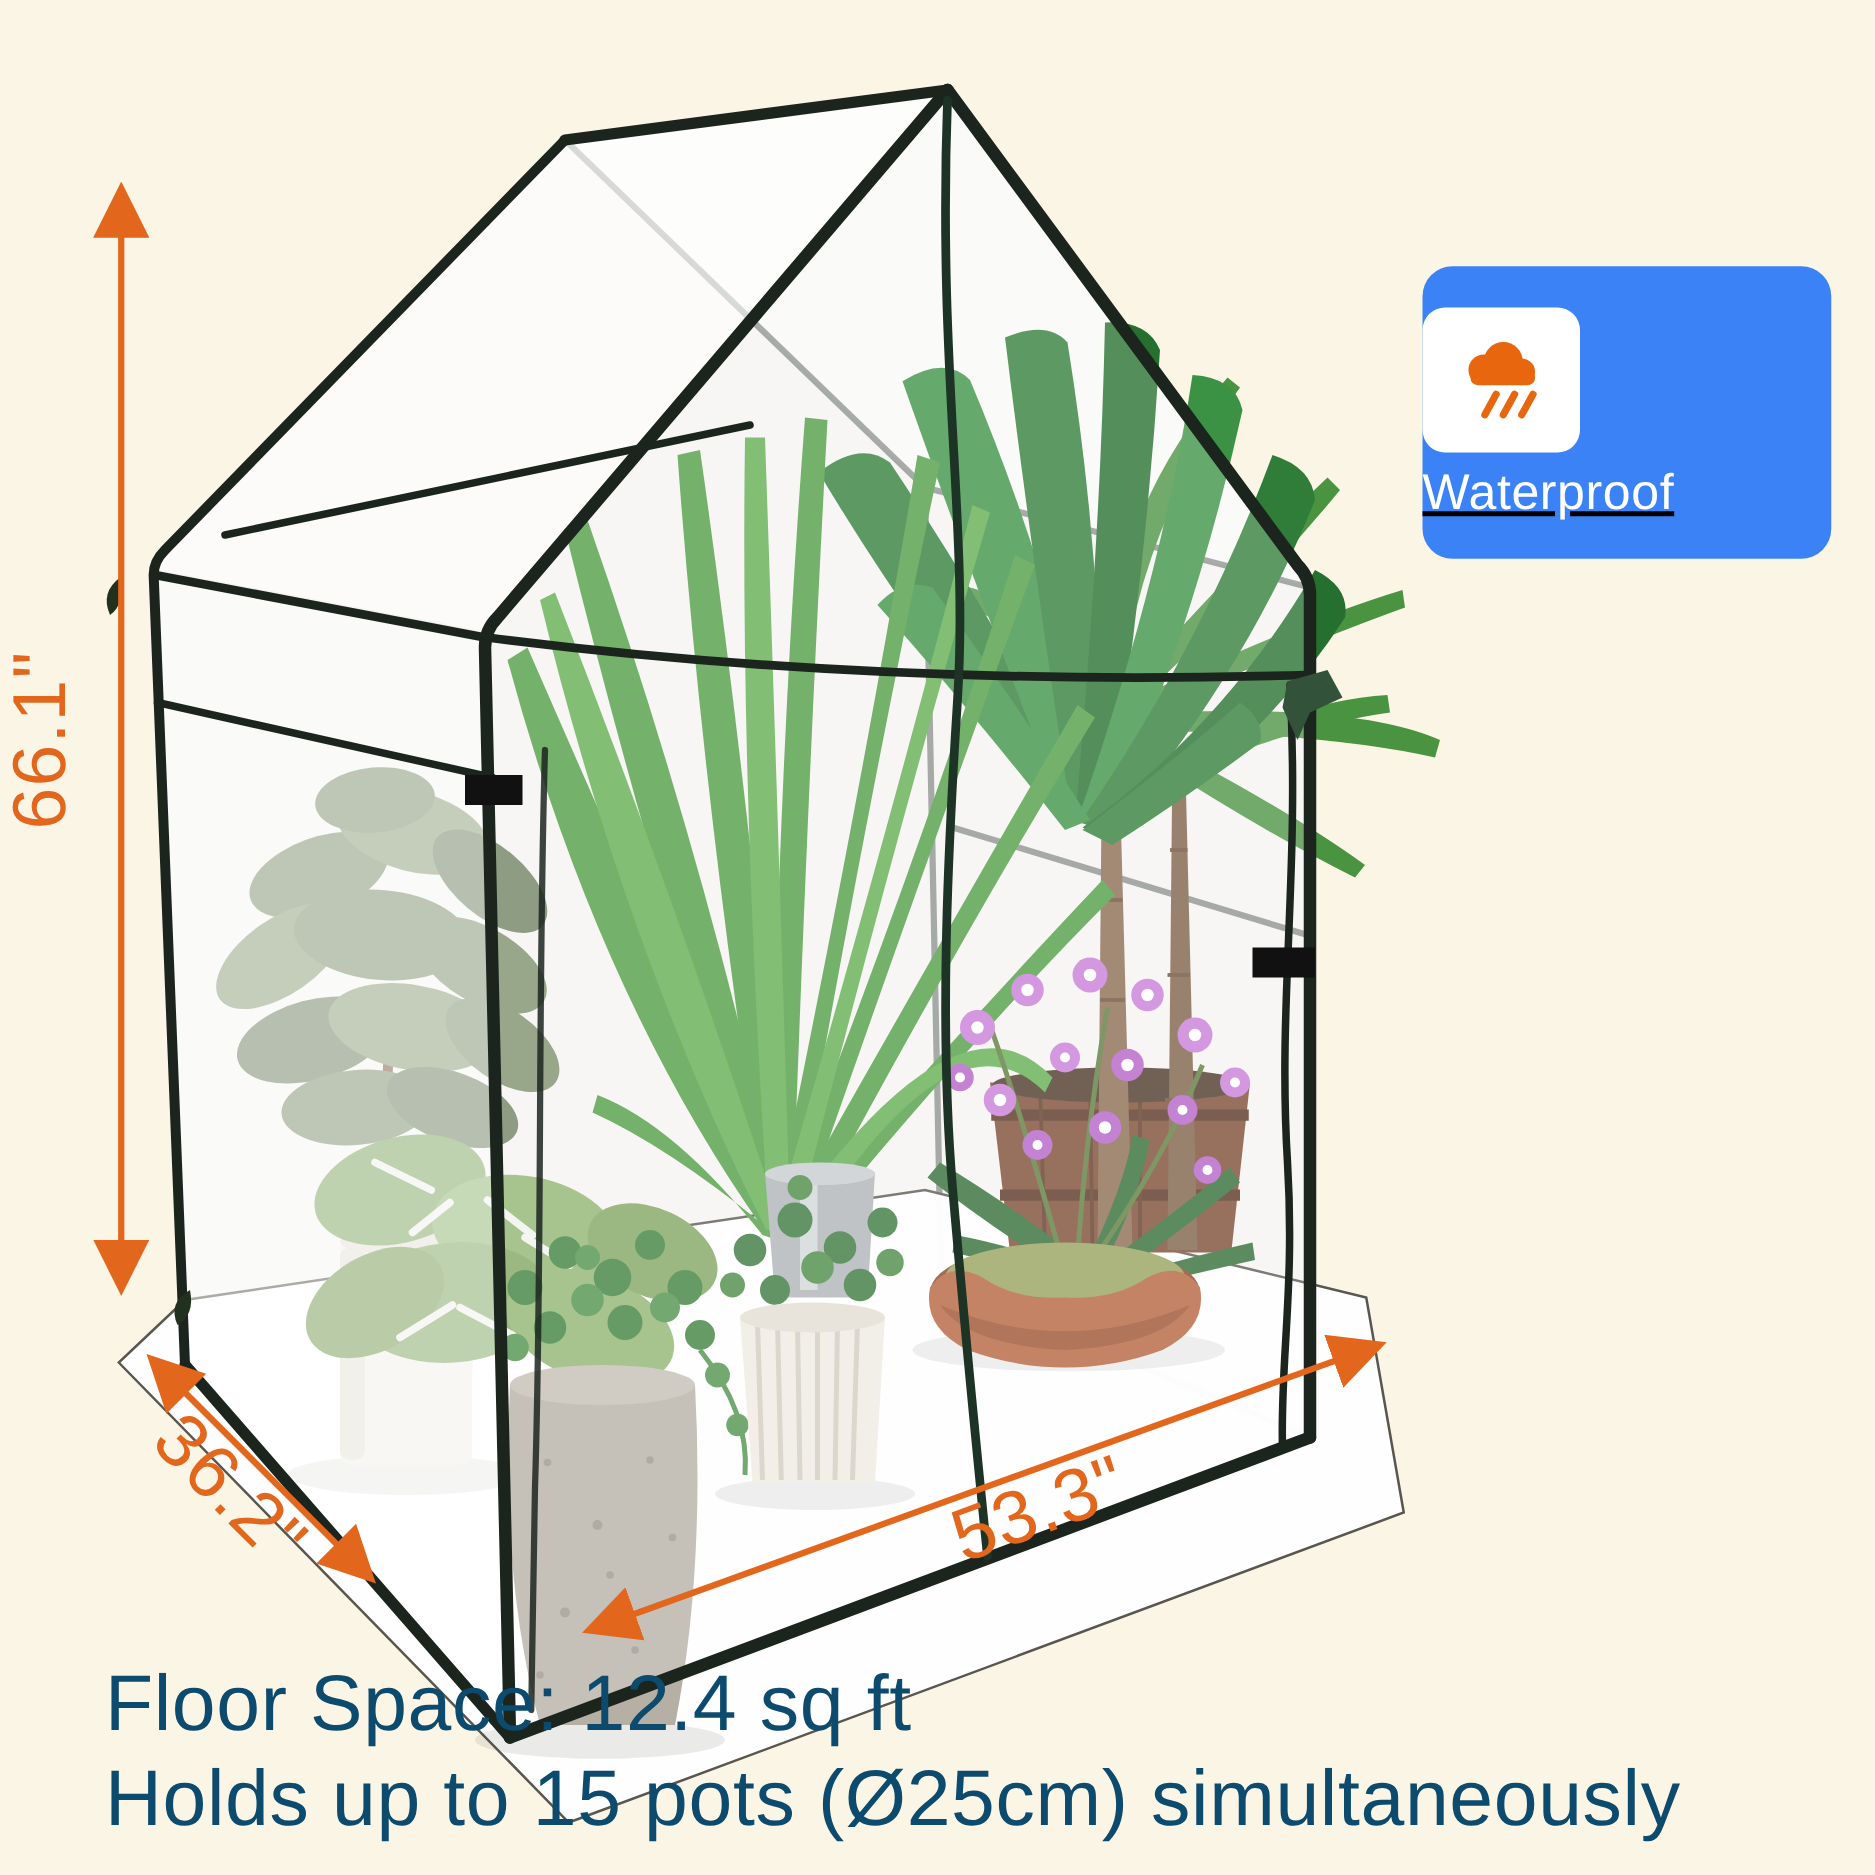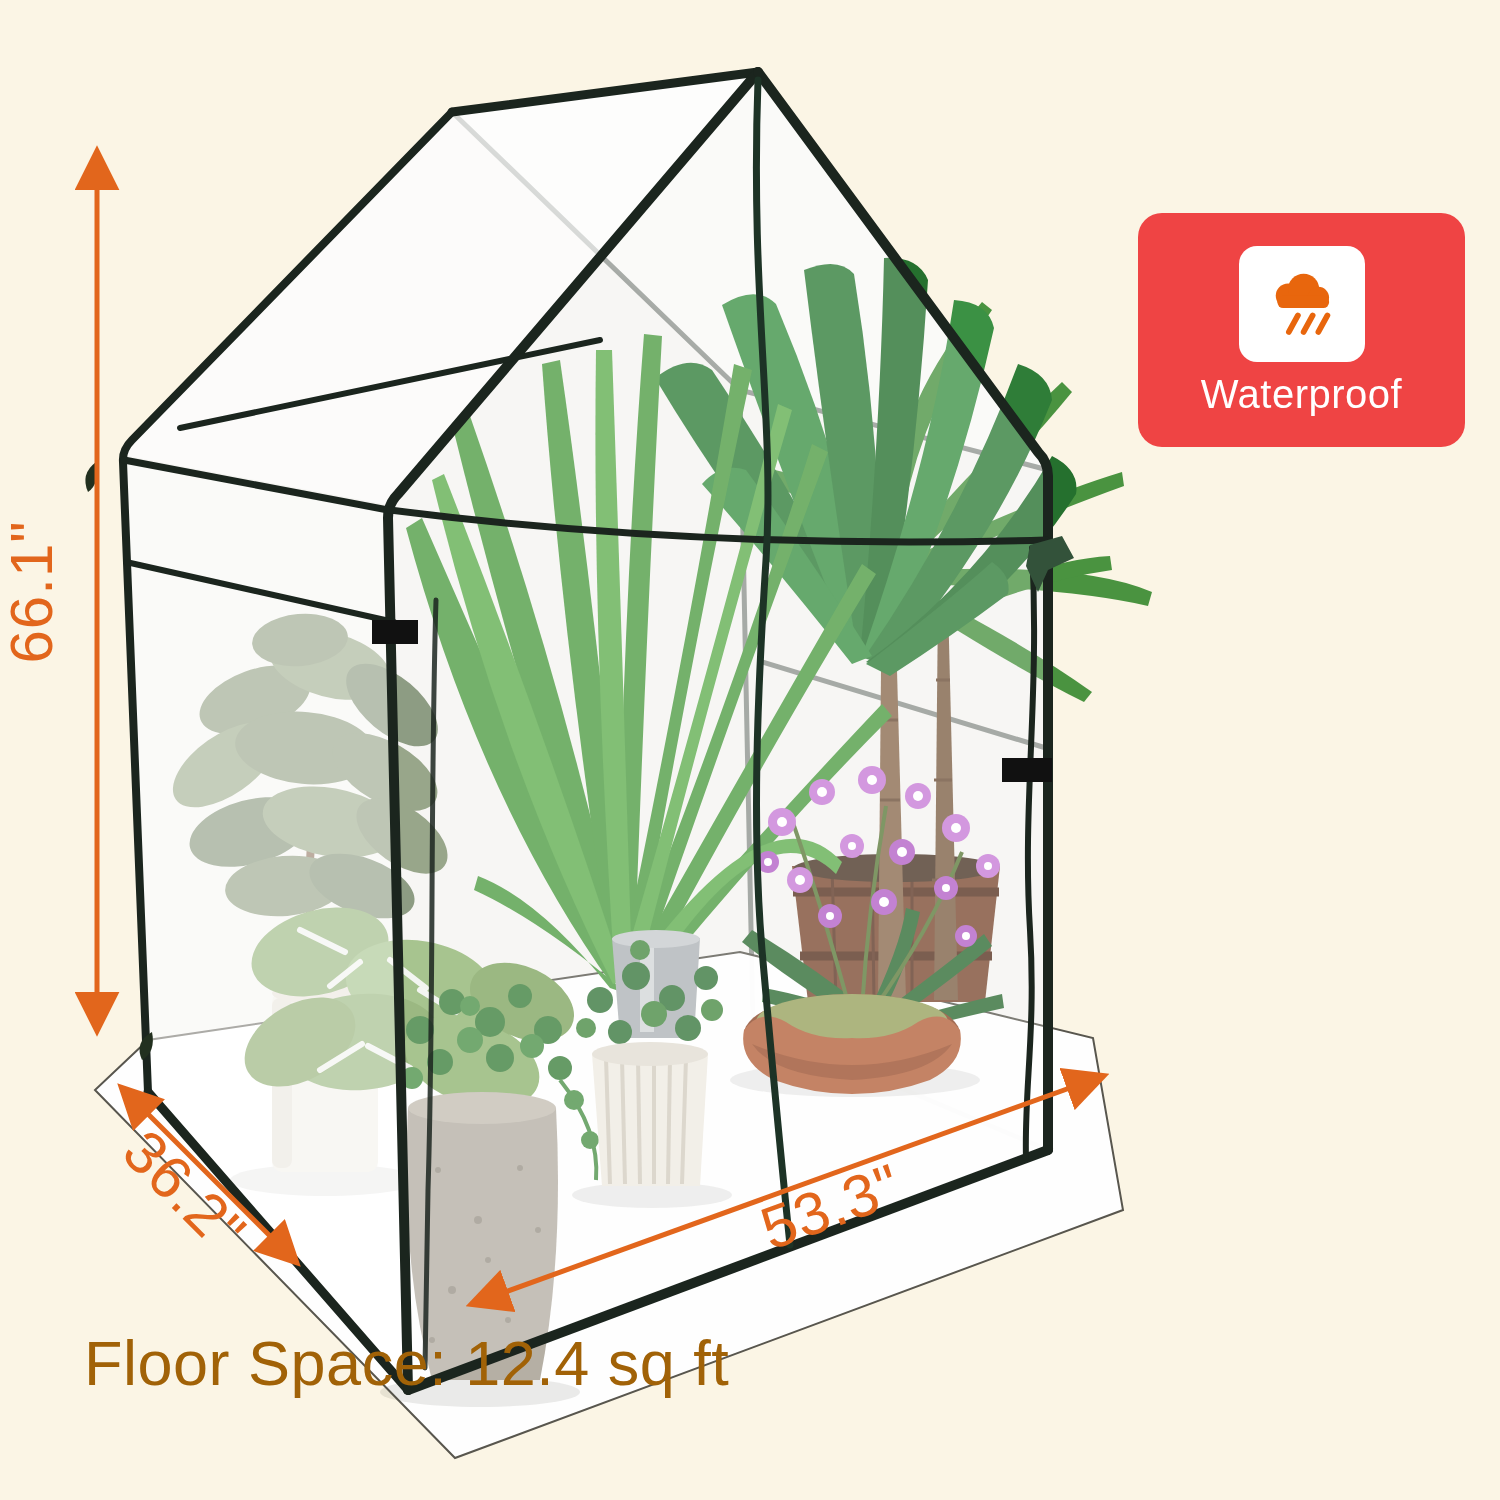--- a/index.html
+++ b/index.html
@@ -5,35 +5,35 @@
   html,body{margin:0;padding:0;}
   .canvas{
     position:relative;width:1500px;height:1500px;overflow:hidden;
     background:#FBF5E5;
     font-family:"Liberation Sans",sans-serif;
   }
   .scene{position:absolute;left:0;top:0;}
   
   .badge{
     position:absolute;left:1138px;width:327px;height:234px;
-    background:#ef4444;border-radius:24px;
-    display:flex;flex-direction:column;align-items:center;
+    background:#3b82f6;border-radius:24px;
+    display:flex;flex-direction:column;text-decoration:underline;
   }
   .badge .tile{
     margin-top:33px;width:126px;height:116px;background:#ffffff;border-radius:18px;
     display:flex;align-items:center;justify-content:center;
   }
   .badge .lbl{
     margin-top:12px;color:#ffffff;font-size:40px;line-height:1;
     letter-spacing:0.5px;white-space:nowrap;
   }
   .badge.b1{top:213px}.badge.b2{top:602px}.badge.b3{top:982px}
   
   .footer{
-    position:absolute;left:84px;top:1326px;color:#a16207;
+    position:absolute;left:84px;top:1326px;color:#0c4a6e;
     font-size:63px;line-height:1.2;letter-spacing:0.5px;white-space:nowrap;
   }
   .dimtext{fill:#E2661C;font-size:60px;letter-spacing:1px;}
 </style>
 </head>
 <body>
 
 <div class="canvas">
 
   <svg class="scene" width="1500" height="1500" viewBox="0 0 1500 1500">
@@ -351,15 +351,16 @@
         </g>
       </svg>
     </div>
     <div class="lbl">Waterproof</div>
   </div>
 
 
 
   <div class="footer">
     <div>Floor Space: 12.4 sq ft</div>
+    <div>Holds up to 15 pots (Ø25cm) simultaneously</div>
   </div>
 
 </div>
 
 </body></html>

